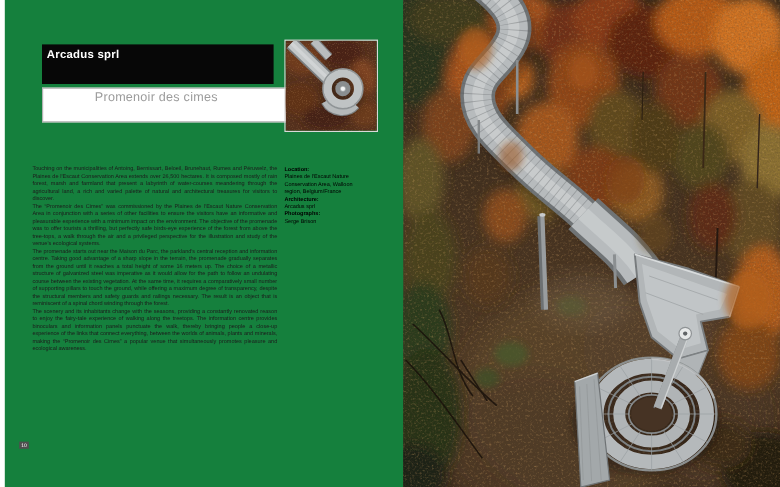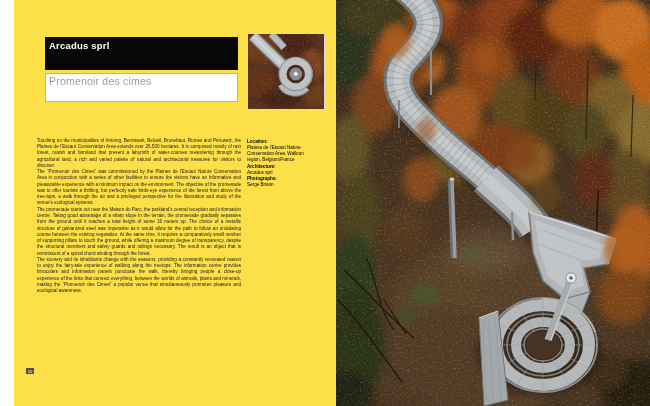--- a/index.html
+++ b/index.html
@@ -1,31 +1,32 @@
 <!DOCTYPE html>
 <html><head>
 <meta charset="utf-8">
 <style>
   html,body{margin:0;padding:0;background:#ffffff;}
   #spread{
     position:relative;width:650px;height:406px;background:#ffffff;overflow:hidden;
     font-family:"Liberation Sans", sans-serif;
   }
   
-  #left-page{position:absolute;left:14px;top:0;width:368px;height:406px;background:#fde047;}
+  #left-page{position:absolute;left:4px;top:0;width:368px;height:406px;background:#15803d;}
   .title-bar{
     position:absolute;left:31px;top:37px;width:193px;height:33px;background:#070707;
   }
   .title-bar span{
     display:block;padding:3px 0 0 4px;color:#ffffff;font-size:9.5px;font-weight:bold;
     letter-spacing:0.2px;
   }
   .subtitle-box{
     position:absolute;left:31px;top:73px;width:191px;height:27px;border:1px solid #b3b3b3;
     background:#fff;
+    padding-left:40px;
   }
   .subtitle-box span{
     display:block;padding:1px 0 0 3px;color:#9c9c9c;font-size:10.5px;letter-spacing:0.2px;
   }
   .thumb{position:absolute;left:233px;top:33px;width:78px;height:77px;}
   .thumb svg{display:block;border:1px solid #d9d9d9;box-sizing:border-box;}
   .scale-half{transform:scale(0.5);transform-origin:0 0;}
   .body-text{position:absolute;left:23px;top:137px;width:408px;
     font-size:9.2px;line-height:12.55px;color:#1c1c1c;text-align:justify;}
   .body-text p{margin:0;}

